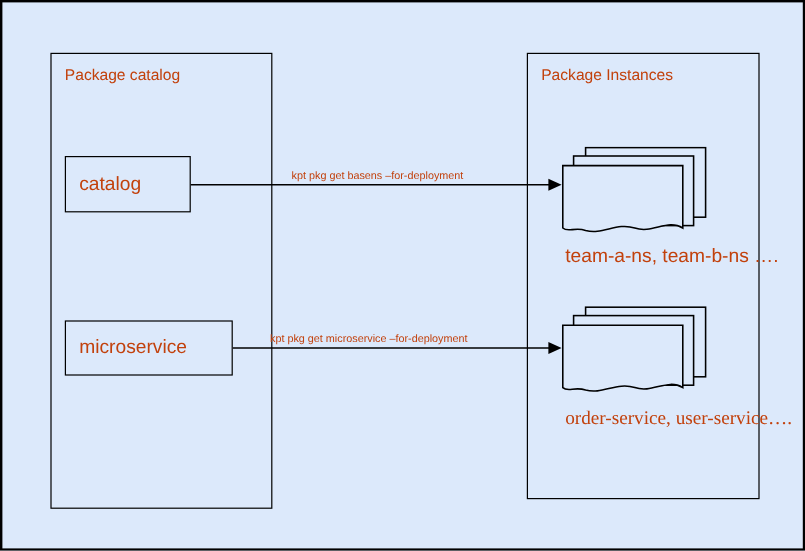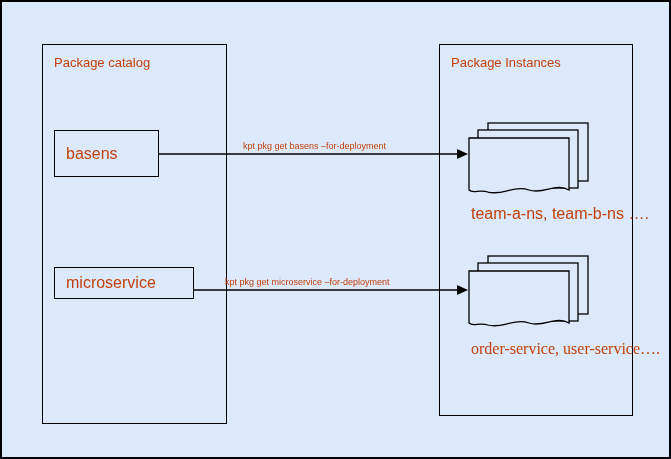--- a/index.html
+++ b/index.html
@@ -57,24 +57,24 @@
 </style>
 </head>
 <body>
 
 <div id="canvas">
 
   <div class="group-box" style="left:40px;top:42px;width:185px;height:380px;"></div>
   <div class="group-title" style="left:52px;top:53px;">Package catalog</div>
 
   <div class="node-box" style="left:52px;top:128px;width:105px;height:47px;">
-    <span>basens</span>
+    <span>catalog</span>
   </div>
 
-  <div class="node-box" style="left:52px;top:265px;width:140px;height:32px;">
+  <div class="node-box" style="left:52px;top:265px;width:140px;height:46px;">
     <span>microservice</span>
   </div>
 
   <div class="group-box" style="left:437px;top:42px;width:194px;height:372px;"></div>
   <div class="group-title" style="left:449px;top:53px;">Package Instances</div>
 
   <div class="doc-stack" style="left:466px;top:120px;">
     <svg width="128" height="80" viewBox="0 0 128 80">
       <rect x="20" y="1" width="100" height="58" fill="#dce9fb" stroke="#000" stroke-width="1.3"></rect>
       <rect x="10" y="8" width="100" height="58" fill="#dce9fb" stroke="#000" stroke-width="1.3"></rect>

